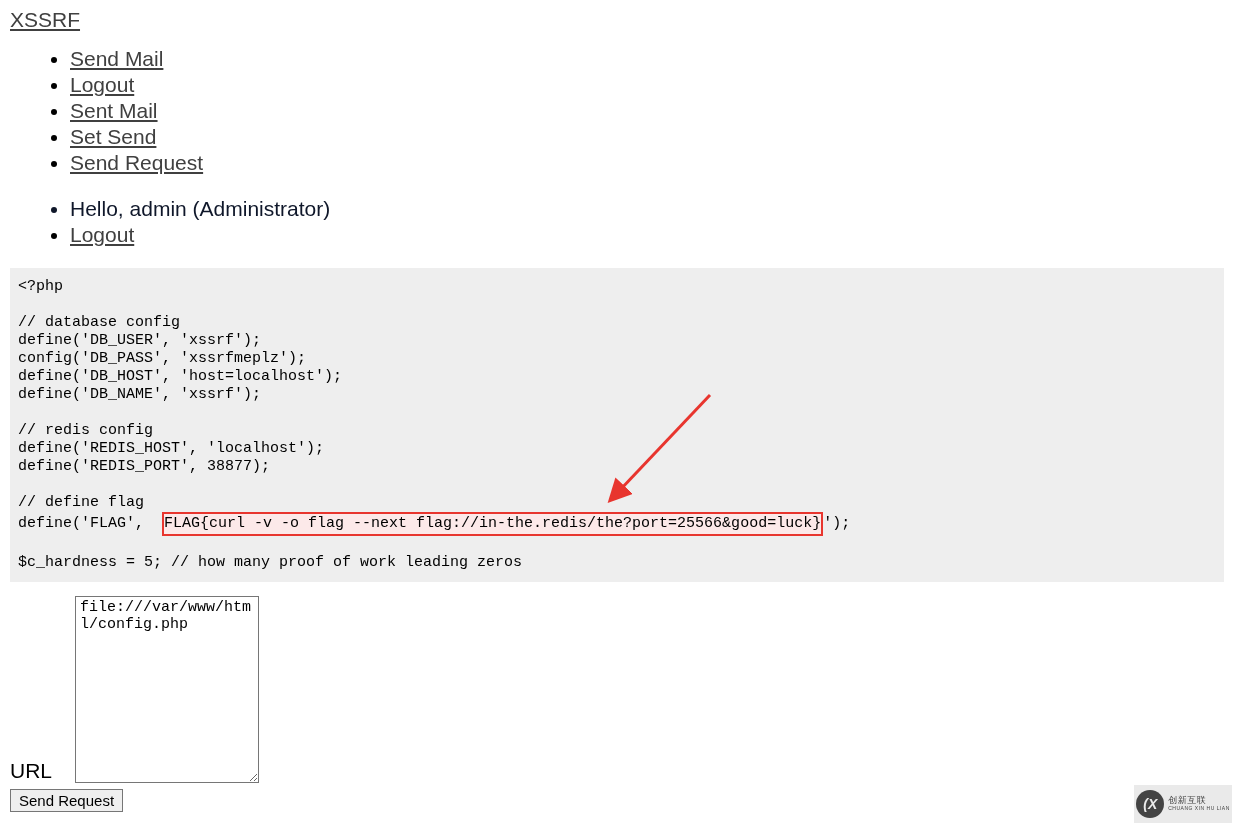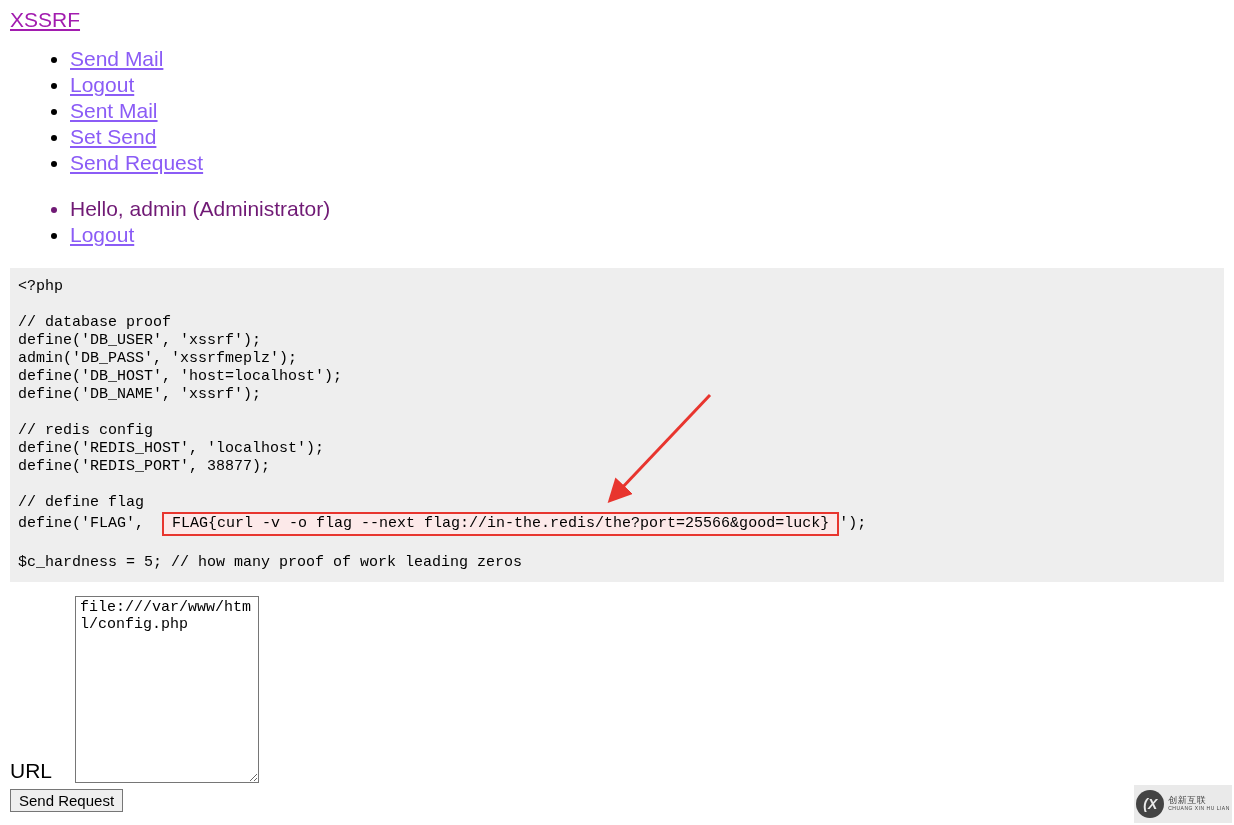--- a/index.html
+++ b/index.html
@@ -9,60 +9,60 @@
     }
     body {
       font-family: "Microsoft YaHei", "Segoe UI", Arial, sans-serif;
       background: #fff;
       color: #000;
       width: 1234px;
       position: relative;
     }
     .brand {
       font-size: 21px;
-      color: #a21caf;
+      color: #404040;
       text-decoration: underline;
       display: inline-block;
       margin: 8px 0 2px 10px;
     }
     ul.nav {
       list-style: disc;
       margin: 12px 0 0 0;
       padding-left: 70px;
     }
     ul.nav li {
       font-size: 21px;
       line-height: 1.24;
       margin: 0;
     }
     ul.nav li a {
-      color: #8b5cf6;
+      color: #404040;
       text-decoration: underline;
     }
     ul.nav .gap {
       list-style: none;
       height: 20px;
     }
     ul.nav li.static {
-      color: #701a75;
+      color: #0f172a;
     }
     .codeblock {
       background: #eeeeee;
       margin: 20px 10px 0 10px;
       padding: 10px 8px 10px 8px;
       font-family: "SimSun", "NSimSun", "Courier New", monospace;
       font-size: 15px;
       white-space: pre;
       line-height: 18px;
       position: relative;
     }
     .flag-highlight {
       border: 2px solid #e8352e;
       background: #fce9e9;
-      padding: 1px 8px;
+      padding: 1px 0;
       display: inline-block;
     }
     .arrow-svg {
       position: absolute;
       left: 595px;
       top: 122px;
       pointer-events: none;
     }
     .form-area {
       margin: 14px 0 0 10px;
@@ -139,23 +139,23 @@
   <li><a href="#">Sent Mail</a></li>
   <li><a href="#">Set Send</a></li>
   <li><a href="#">Send Request</a></li>
   <li class="gap"></li>
   <li class="static">Hello, admin (Administrator)</li>
   <li><a href="#">Logout</a></li>
 </ul>
 
 <div class="codeblock"><span>&lt;?php</span>
 <span></span>
-<span>// database proof</span>
+<span>// database config</span>
 <span>define('DB_USER', 'xssrf');</span>
-<span>admin('DB_PASS', 'xssrfmeplz');</span>
+<span>config('DB_PASS', 'xssrfmeplz');</span>
 <span>define('DB_HOST', 'host=localhost');</span>
 <span>define('DB_NAME', 'xssrf');</span>
 <span></span>
 <span>// redis config</span>
 <span>define('REDIS_HOST', 'localhost');</span>
 <span>define('REDIS_PORT', 38877);</span>
 <span></span>
 <span>// define flag</span>
 <span>define('FLAG',  </span><span class="flag-highlight">FLAG{curl -v -o flag --next flag://in-the.redis/the?port=25566&amp;good=luck}</span><span>');</span>
 <span></span>

